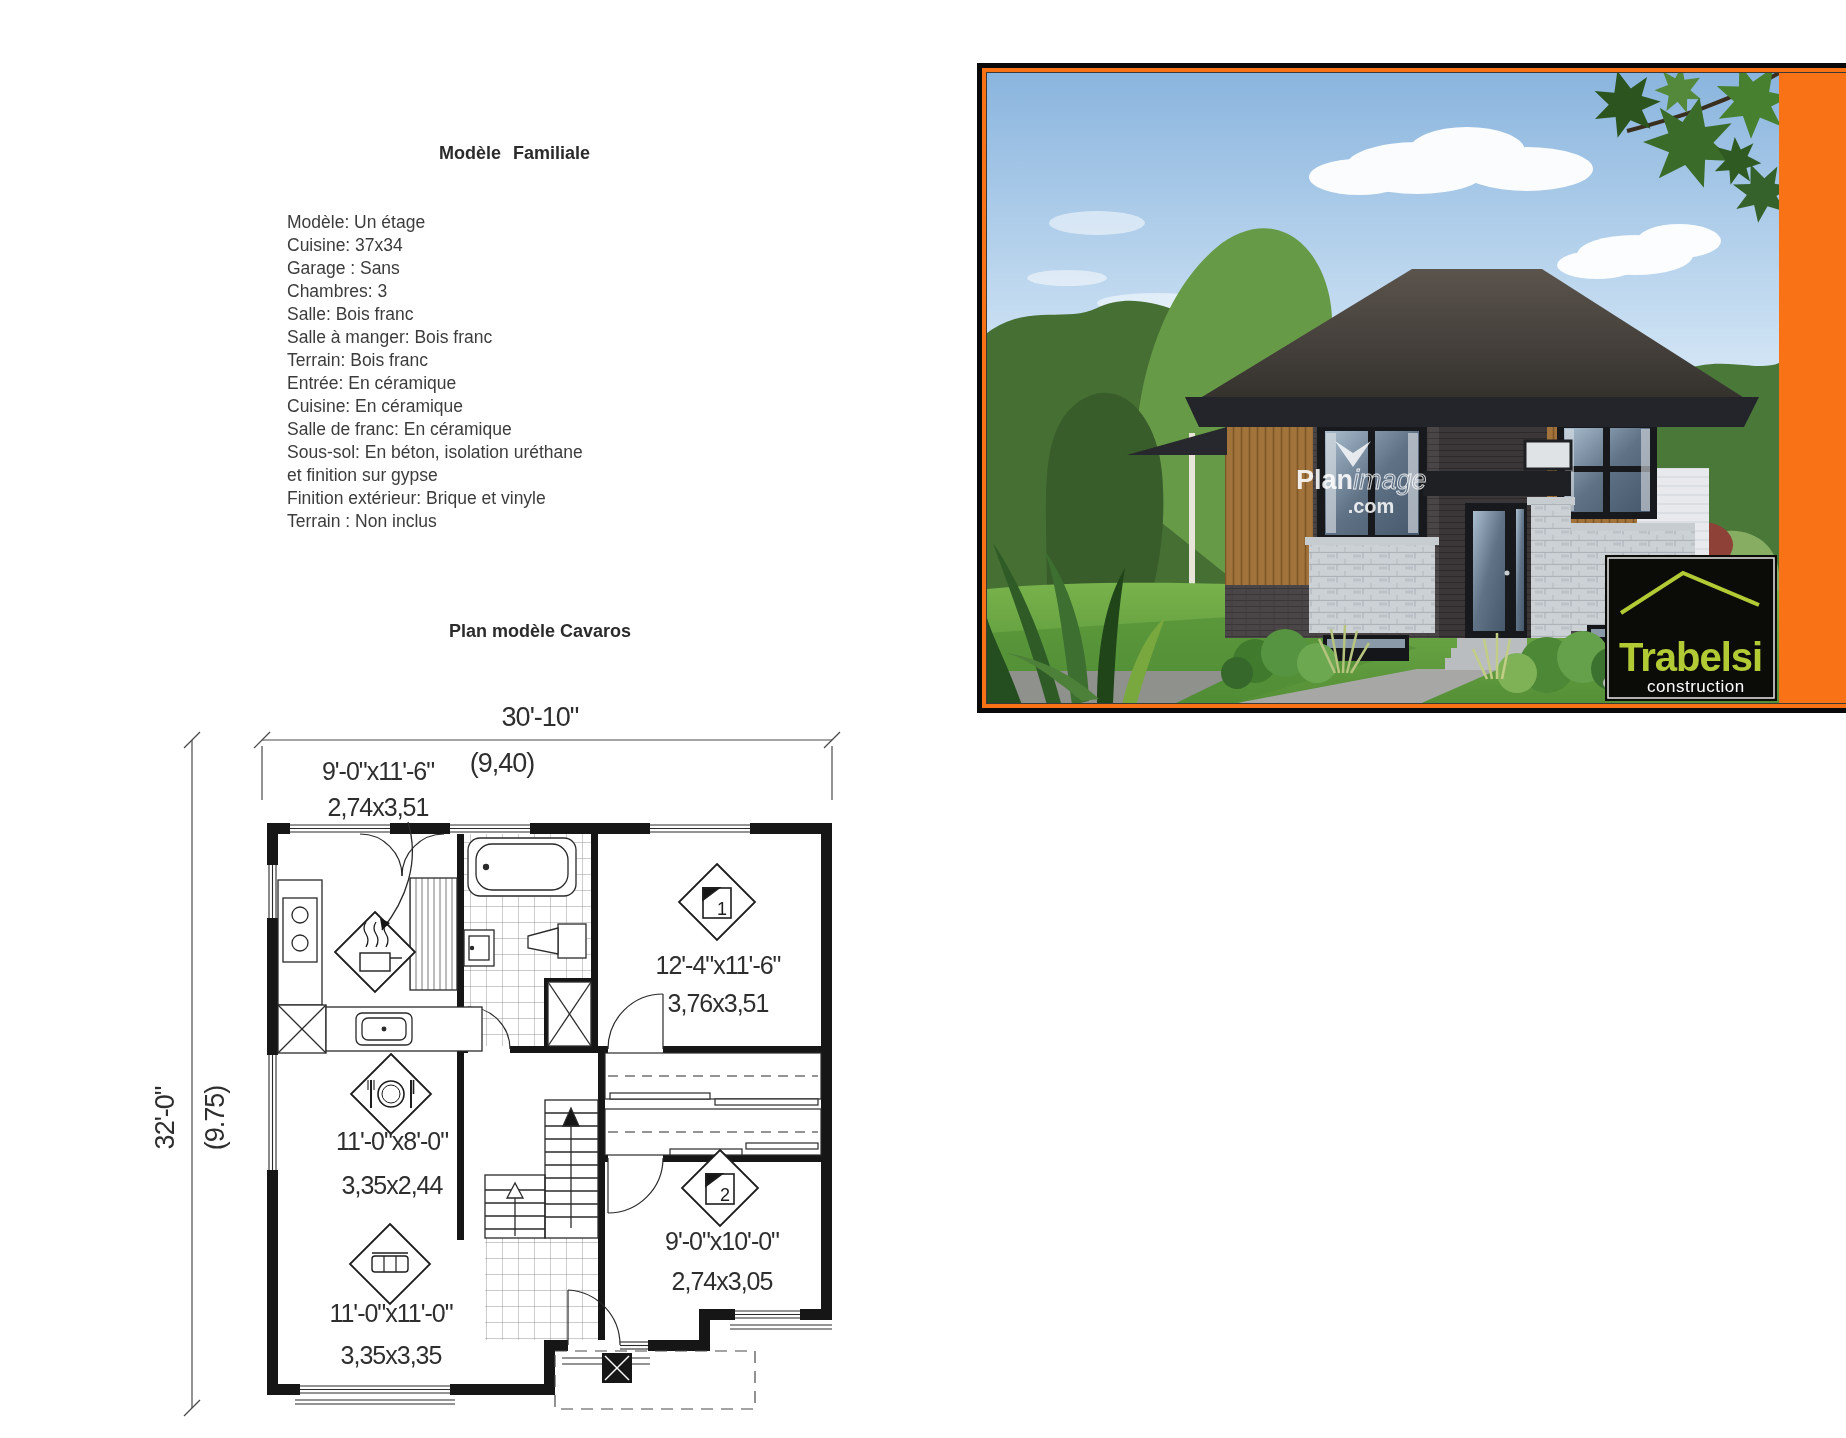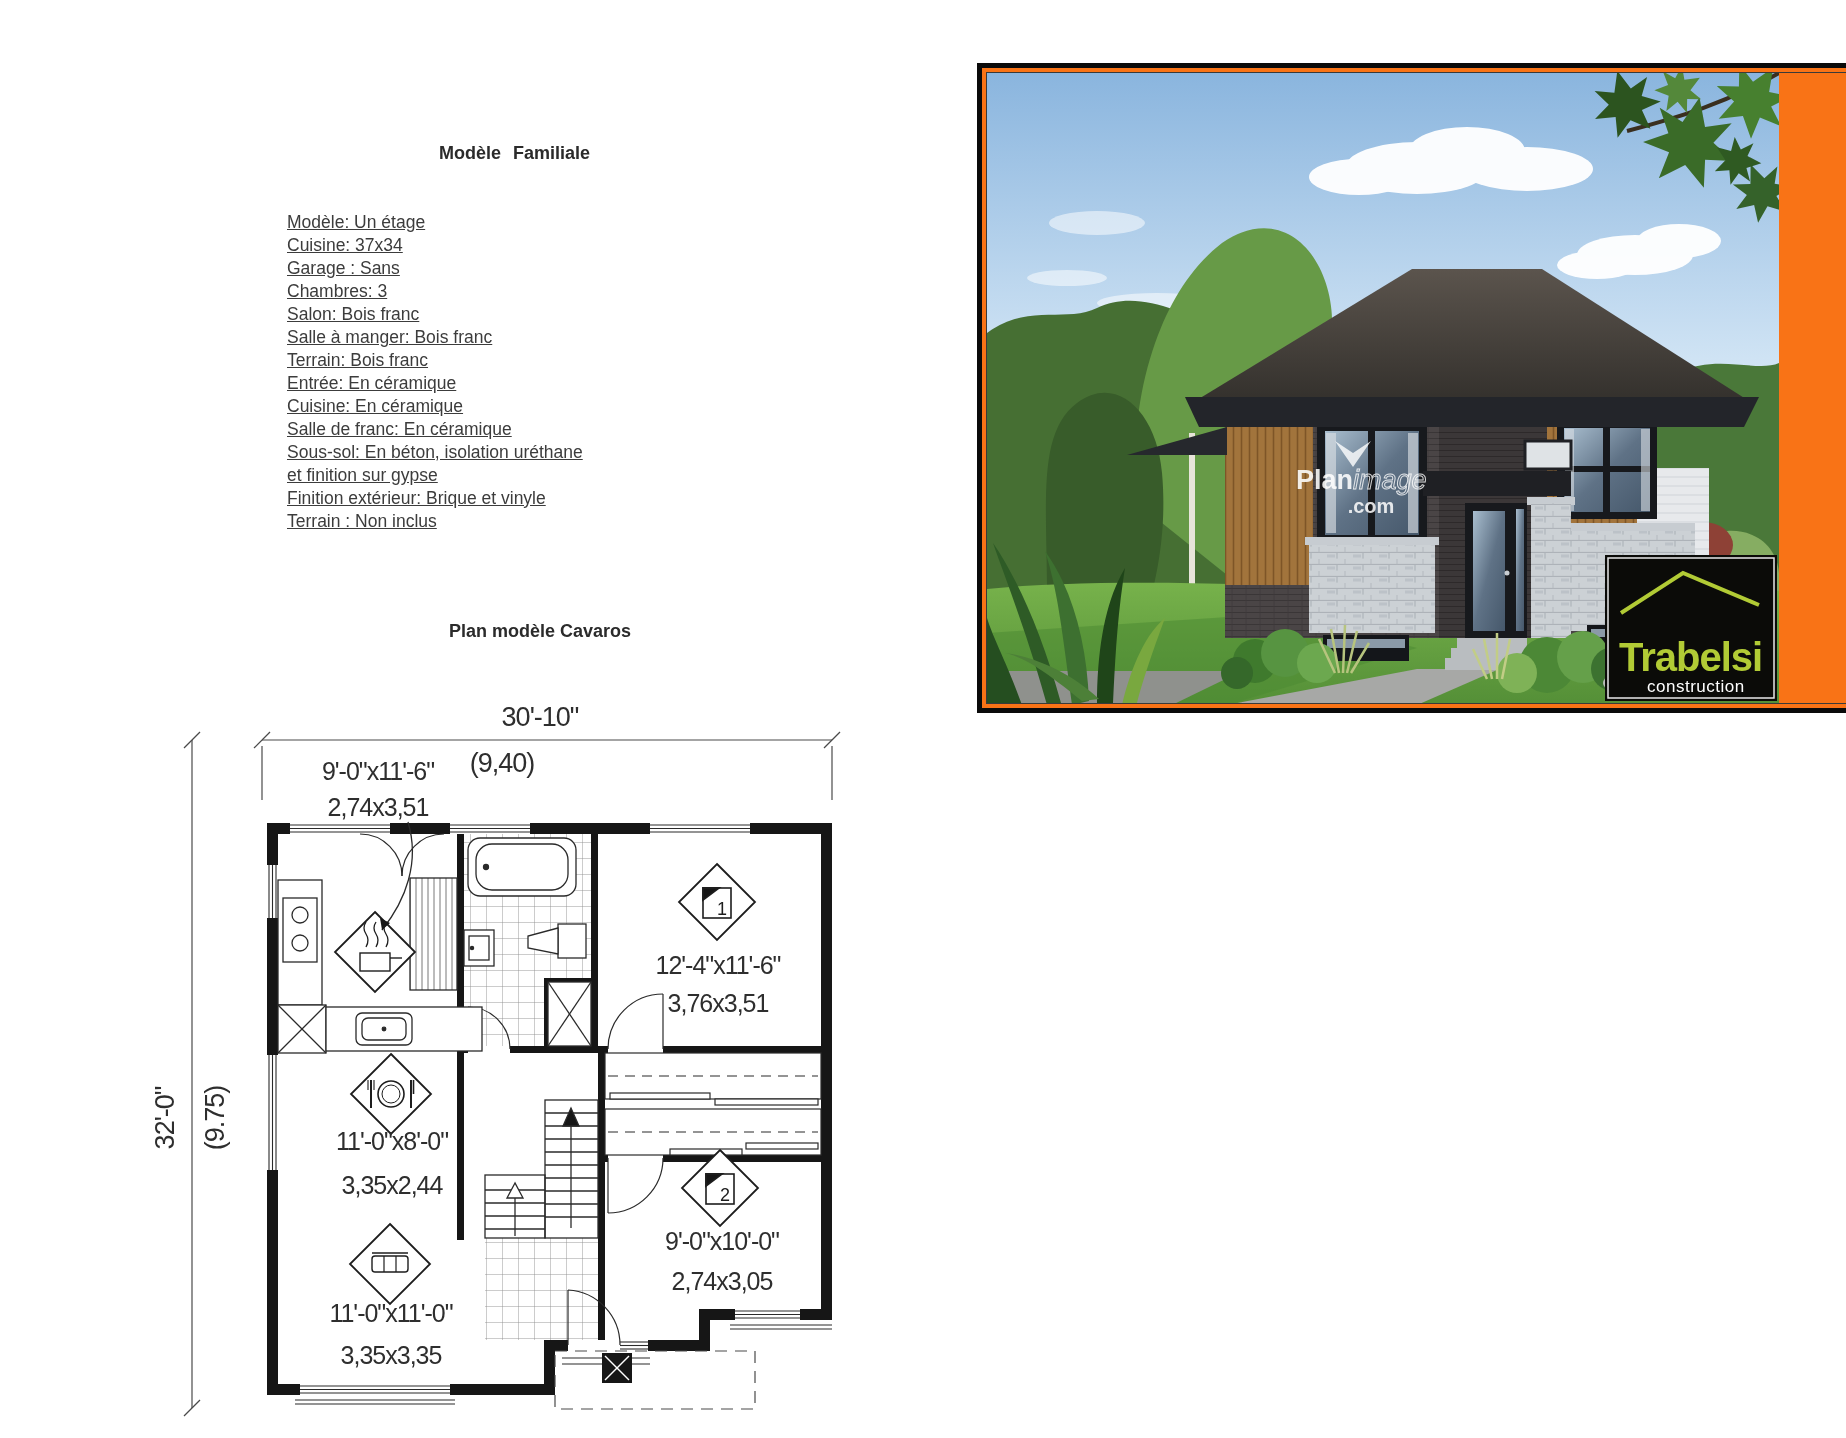--- a/index.html
+++ b/index.html
@@ -2,21 +2,21 @@
 <html><head>
 <meta charset="utf-8">
 <style>
   html,body{margin:0;padding:0;background:#ffffff;}
   #page{position:relative;width:1846px;height:1438px;background:#fff;overflow:hidden;
         font-family:"Liberation Sans", sans-serif;color:#3b3b3b;}
   .abs{position:absolute;}
   #info-title{left:330px;top:143px;width:260px;text-align:right;font-size:18px;font-weight:bold;
               color:#2b2b2b;word-spacing:7px;}
   #spec-list{left:287px;top:211px;width:330px;font-size:17.5px;line-height:23px;color:#3c3c3c;}
-  .spec-line{white-space:nowrap;text-decoration:underline;}
+  .spec-line{white-space:nowrap;}
   .spec-gap{}
   #plan-title{left:331px;top:621px;width:300px;text-align:right;font-size:18px;font-weight:bold;color:#2b2b2b;}
   #photo-frame{left:977px;top:63px;width:914px;height:650px;box-sizing:border-box;
                border:5px solid #0a0a0a;background:#f97316;padding:4px;}
   #photo-inner{width:100%;height:100%;box-sizing:border-box;border:1px solid #3a3a3a;overflow:hidden;}
   svg text{font-family:"Liberation Sans", sans-serif;}
   .plan-dim{font-size:27px;fill:#2e2e2e;letter-spacing:-1px;}
   .room-dim{font-size:25px;fill:#2e2e2e;letter-spacing:-1px;}
 </style>
 </head>
@@ -24,21 +24,21 @@
 
 <div id="page">
 
   <div class="abs" id="info-title">Modèle  Familiale</div>
 
   <div class="abs" id="spec-list">
     <div class="spec-line">Modèle: Un étage</div>
     <div class="spec-line">Cuisine: 37x34</div>
     <div class="spec-line">Garage : Sans</div>
     <div class="spec-line">Chambres: 3</div>
-    <div class="spec-line">Salon: Bois franc</div>
+    <div class="spec-line">Salle: Bois franc</div>
     <div class="spec-line">Salle à manger: Bois franc</div>
     <div class="spec-line">Terrain: Bois franc</div>
     <div class="spec-line">Entrée: En céramique</div>
     <div class="spec-line">Cuisine: En céramique</div>
     <div class="spec-line">Salle de franc: En céramique</div>
     <div class="spec-line">Sous-sol: En béton, isolation uréthane</div>
     <div class="spec-line">et finition sur gypse</div>
     <div class="spec-line spec-gap">Finition extérieur: Brique et vinyle</div>
     <div class="spec-line spec-gap">Terrain : Non inclus</div>
   </div>

